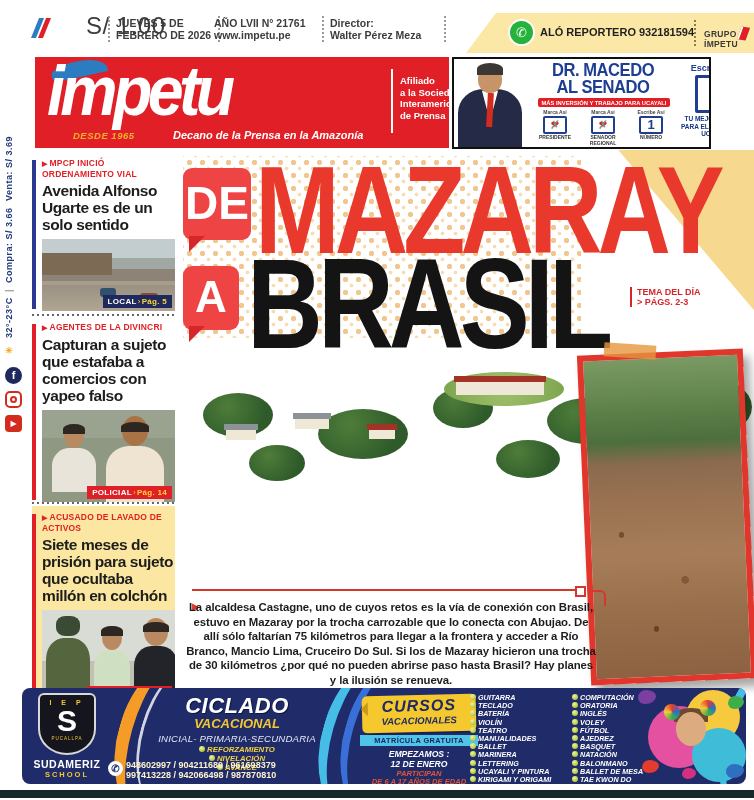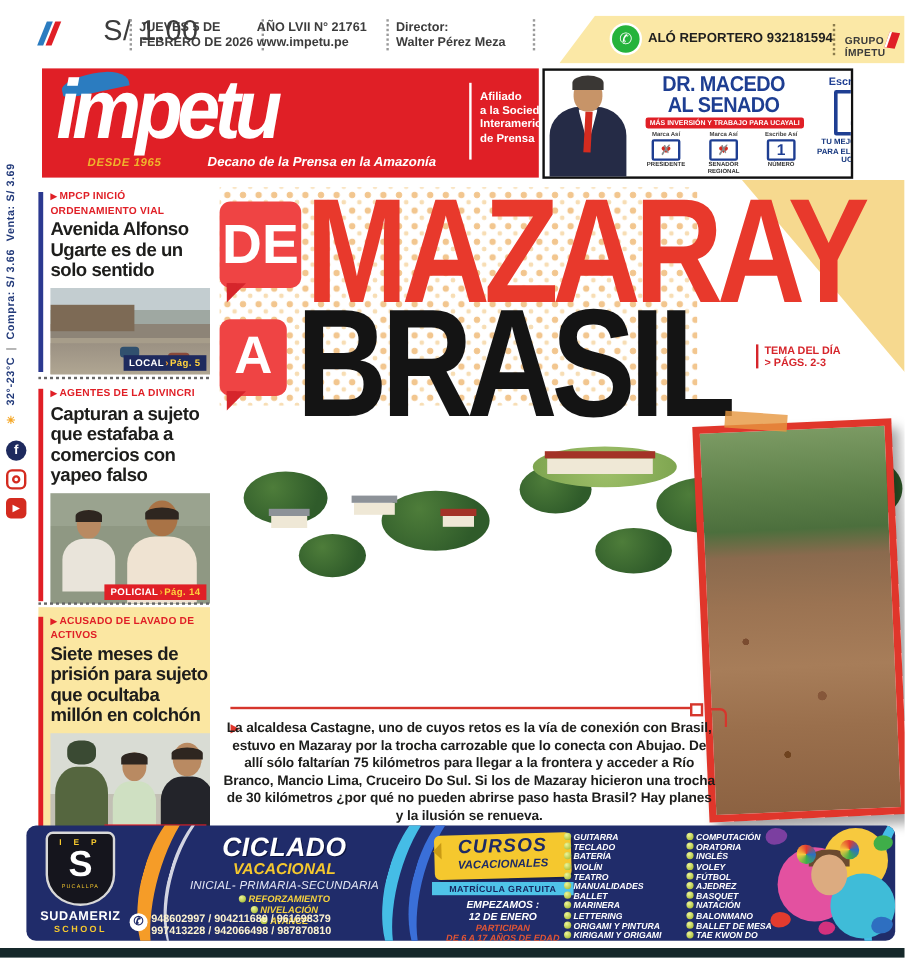--- a/index.html
+++ b/index.html
@@ -461,21 +461,21 @@
     <div class="courses cl1">
         <div class="course"><span class="fbul"></span><span>GUITARRA</span></div>
         <div class="course"><span class="fbul"></span><span>TECLADO</span></div>
         <div class="course"><span class="fbul"></span><span>BATERÍA</span></div>
         <div class="course"><span class="fbul"></span><span>VIOLÍN</span></div>
         <div class="course"><span class="fbul"></span><span>TEATRO</span></div>
         <div class="course"><span class="fbul"></span><span>MANUALIDADES</span></div>
         <div class="course"><span class="fbul"></span><span>BALLET</span></div>
         <div class="course"><span class="fbul"></span><span>MARINERA</span></div>
         <div class="course"><span class="fbul"></span><span>LETTERING</span></div>
-        <div class="course"><span class="fbul"></span><span>ORIGAMI Y PINTURA</span></div>
+        <div class="course"><span class="fbul"></span><span>UCAYALI Y PINTURA</span></div>
         <div class="course"><span class="fbul"></span><span>KIRIGAMI Y ORIGAMI</span></div>
       </div>
     <div class="courses cl2">
         <div class="course"><span class="fbul"></span><span>COMPUTACIÓN</span></div>
         <div class="course"><span class="fbul"></span><span>ORATORIA</span></div>
         <div class="course"><span class="fbul"></span><span>INGLÉS</span></div>
         <div class="course"><span class="fbul"></span><span>VOLEY</span></div>
         <div class="course"><span class="fbul"></span><span>FÚTBOL</span></div>
         <div class="course"><span class="fbul"></span><span>AJEDREZ</span></div>
         <div class="course"><span class="fbul"></span><span>BASQUET</span></div>

